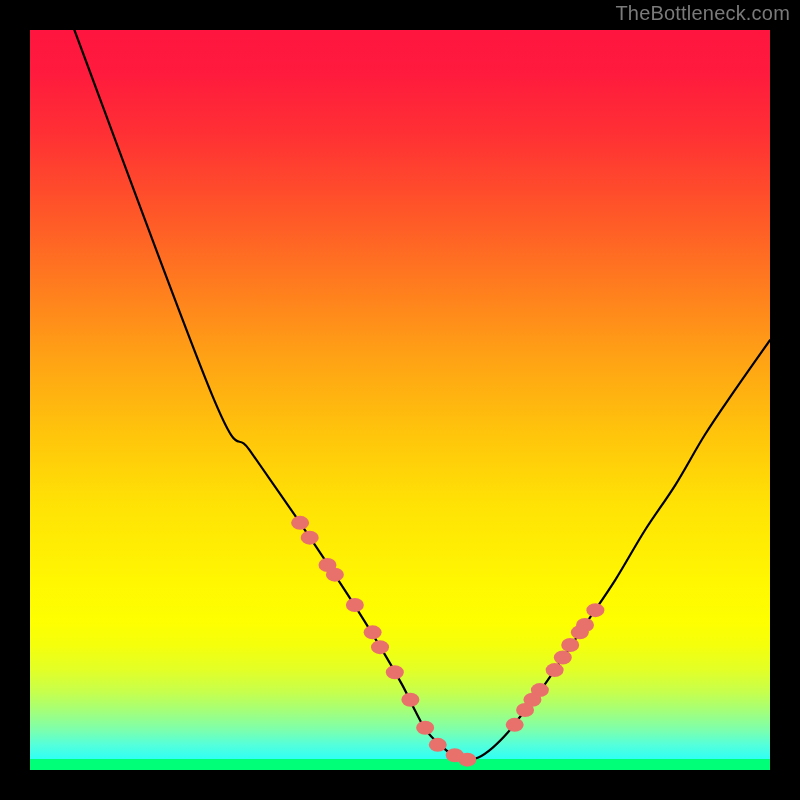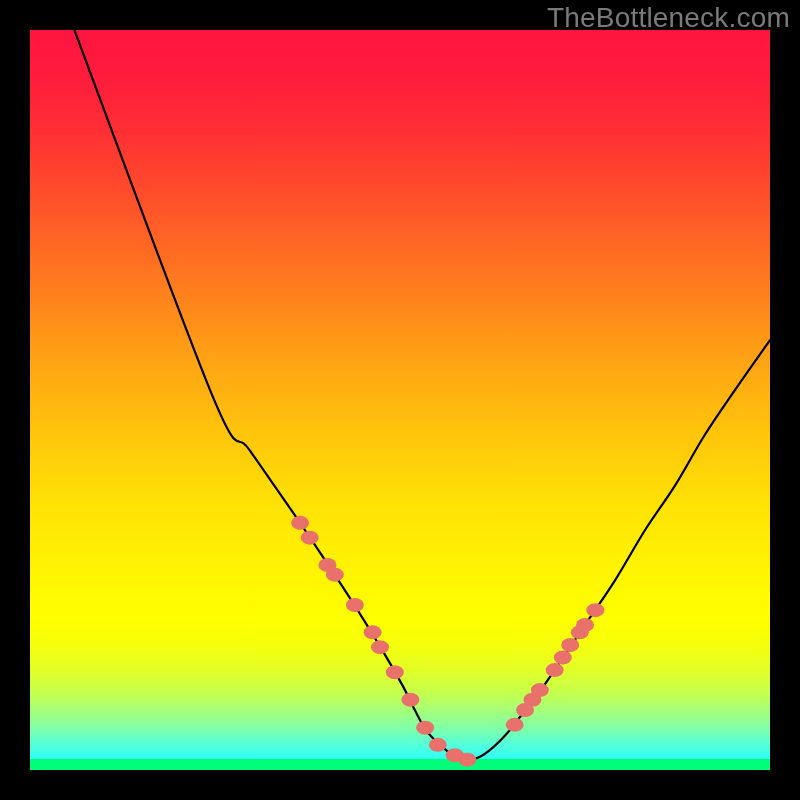--- a/index.html
+++ b/index.html
@@ -16,21 +16,21 @@
     top: 0;
     width: 800px;
     height: 800px;
     background: #000;
   }
   .watermark {
     position: absolute;
     top: 2px;
     right: 10px;
     font-family: Arial, Helvetica, sans-serif;
-    font-size: 28px;
+    font-size: 20px;
     color: #7a7a7a;
     letter-spacing: 0.2px;
   }
   .plot {
     position: absolute;
     left: 30px;
     top: 30px;
     width: 740px;
     height: 740px;
   }

